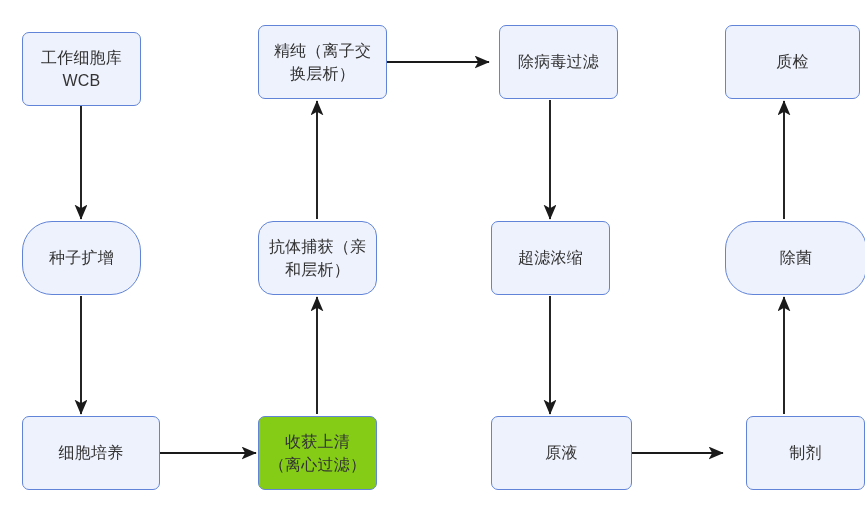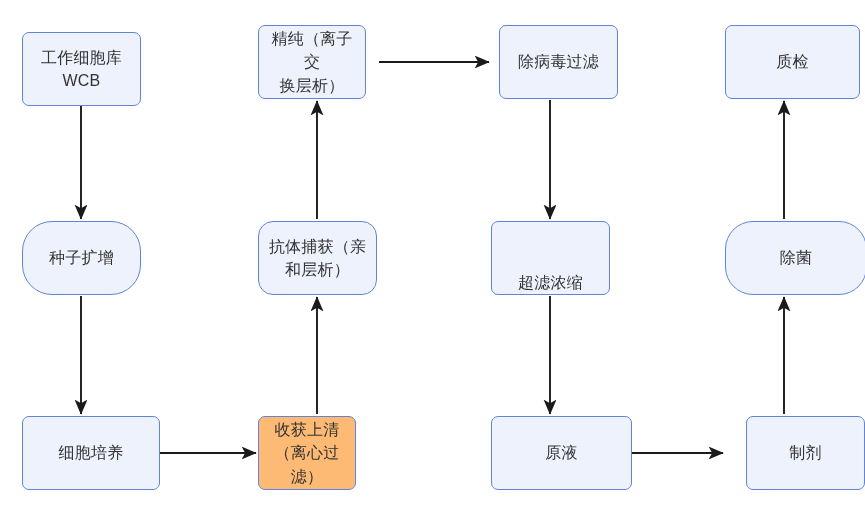--- a/index.html
+++ b/index.html
@@ -73,27 +73,27 @@
         <line x1="784" y1="414" x2="784" y2="297" stroke="#1a1a1a" stroke-width="1.9" marker-end="url(#arrowhead)"></line>
         <line x1="784" y1="219" x2="784" y2="101" stroke="#1a1a1a" stroke-width="1.9" marker-end="url(#arrowhead)"></line>
       </g>
   </svg>
 
   <div id="nodes-layer">
       <div class="node" style="left: 22px; top: 25px; width: 119px; height: 74px; background: rgb(238, 242, 252); border-color: rgb(97, 132, 216); color: rgb(51, 51, 51); margin-top: 7px;"><span class="node-label">工作细胞库
 WCB</span></div>
       <div class="node" style="left: 22px; top: 221px; width: 119px; height: 74px; background: rgb(238, 242, 252); border-color: rgb(97, 132, 216); color: rgb(51, 51, 51); border-radius: 30px;"><span class="node-label">种子扩增</span></div>
       <div class="node" style="left: 22px; top: 416px; width: 138px; height: 74px; background: rgb(238, 242, 252); border-color: rgb(97, 132, 216); color: rgb(51, 51, 51);"><span class="node-label">细胞培养</span></div>
-      <div class="node" style="left: 258px; top: 25px; width: 108px; height: 74px; background: rgb(238, 242, 252); border-color: rgb(97, 132, 216); color: rgb(51, 51, 51); align-items: center;"><span class="node-label">精纯（离子交
+      <div class="node" style="left: 258px; top: 25px; width: 129px; height: 74px; background: rgb(238, 242, 252); border-color: rgb(97, 132, 216); color: rgb(51, 51, 51); align-items: center;"><span class="node-label">精纯（离子交
 换层析）</span></div>
       <div class="node" style="left: 258px; top: 221px; width: 119px; height: 74px; background: rgb(238, 242, 252); border-color: rgb(97, 132, 216); color: rgb(51, 51, 51); border-radius: 15px;"><span class="node-label">抗体捕获（亲
 和层析）</span></div>
-      <div class="node" style="left: 258px; top: 416px; width: 98px; height: 74px; background: #fdba74; border-color: rgb(97, 132, 216); color: rgb(51, 51, 51);"><span class="node-label">收获上清
+      <div class="node" style="left: 258px; top: 416px; width: 119px; height: 74px; background: #84cc16; border-color: rgb(97, 132, 216); color: rgb(51, 51, 51);"><span class="node-label">收获上清
 （离心过滤）</span></div>
       <div class="node" style="left: 491px; top: 25px; width: 119px; height: 74px; background: rgb(238, 242, 252); border-color: rgb(97, 132, 216); color: rgb(51, 51, 51); margin-left: 8px;"><span class="node-label">除病毒过滤</span></div>
-      <div class="node" style="left: 491px; top: 221px; width: 119px; height: 74px; background: rgb(238, 242, 252); border-color: rgb(97, 132, 216); color: rgb(51, 51, 51); align-items: flex-end;"><span class="node-label">超滤浓缩</span></div>
+      <div class="node" style="left: 491px; top: 221px; width: 119px; height: 74px; background: rgb(238, 242, 252); border-color: rgb(97, 132, 216); color: rgb(51, 51, 51);"><span class="node-label">超滤浓缩</span></div>
       <div class="node" style="left: 491px; top: 416px; width: 141px; height: 74px; background: rgb(238, 242, 252); border-color: rgb(97, 132, 216); color: rgb(51, 51, 51);"><span class="node-label">原液</span></div>
       <div class="node" style="left: 725px; top: 25px; width: 135px; height: 74px; background: rgb(238, 242, 252); border-color: rgb(97, 132, 216); color: rgb(51, 51, 51);"><span class="node-label">质检</span></div>
       <div class="node" style="left: 725px; top: 221px; width: 142px; height: 74px; background: rgb(238, 242, 252); border-color: rgb(97, 132, 216); color: rgb(51, 51, 51); border-radius: 28px;"><span class="node-label">除菌</span></div>
       <div class="node" style="left: 725px; top: 416px; width: 119px; height: 74px; background: rgb(238, 242, 252); border-color: rgb(97, 132, 216); color: rgb(51, 51, 51); margin-left: 21px;"><span class="node-label">制剂</span></div>
     </div>
 
 </div>
 
 </body></html>

